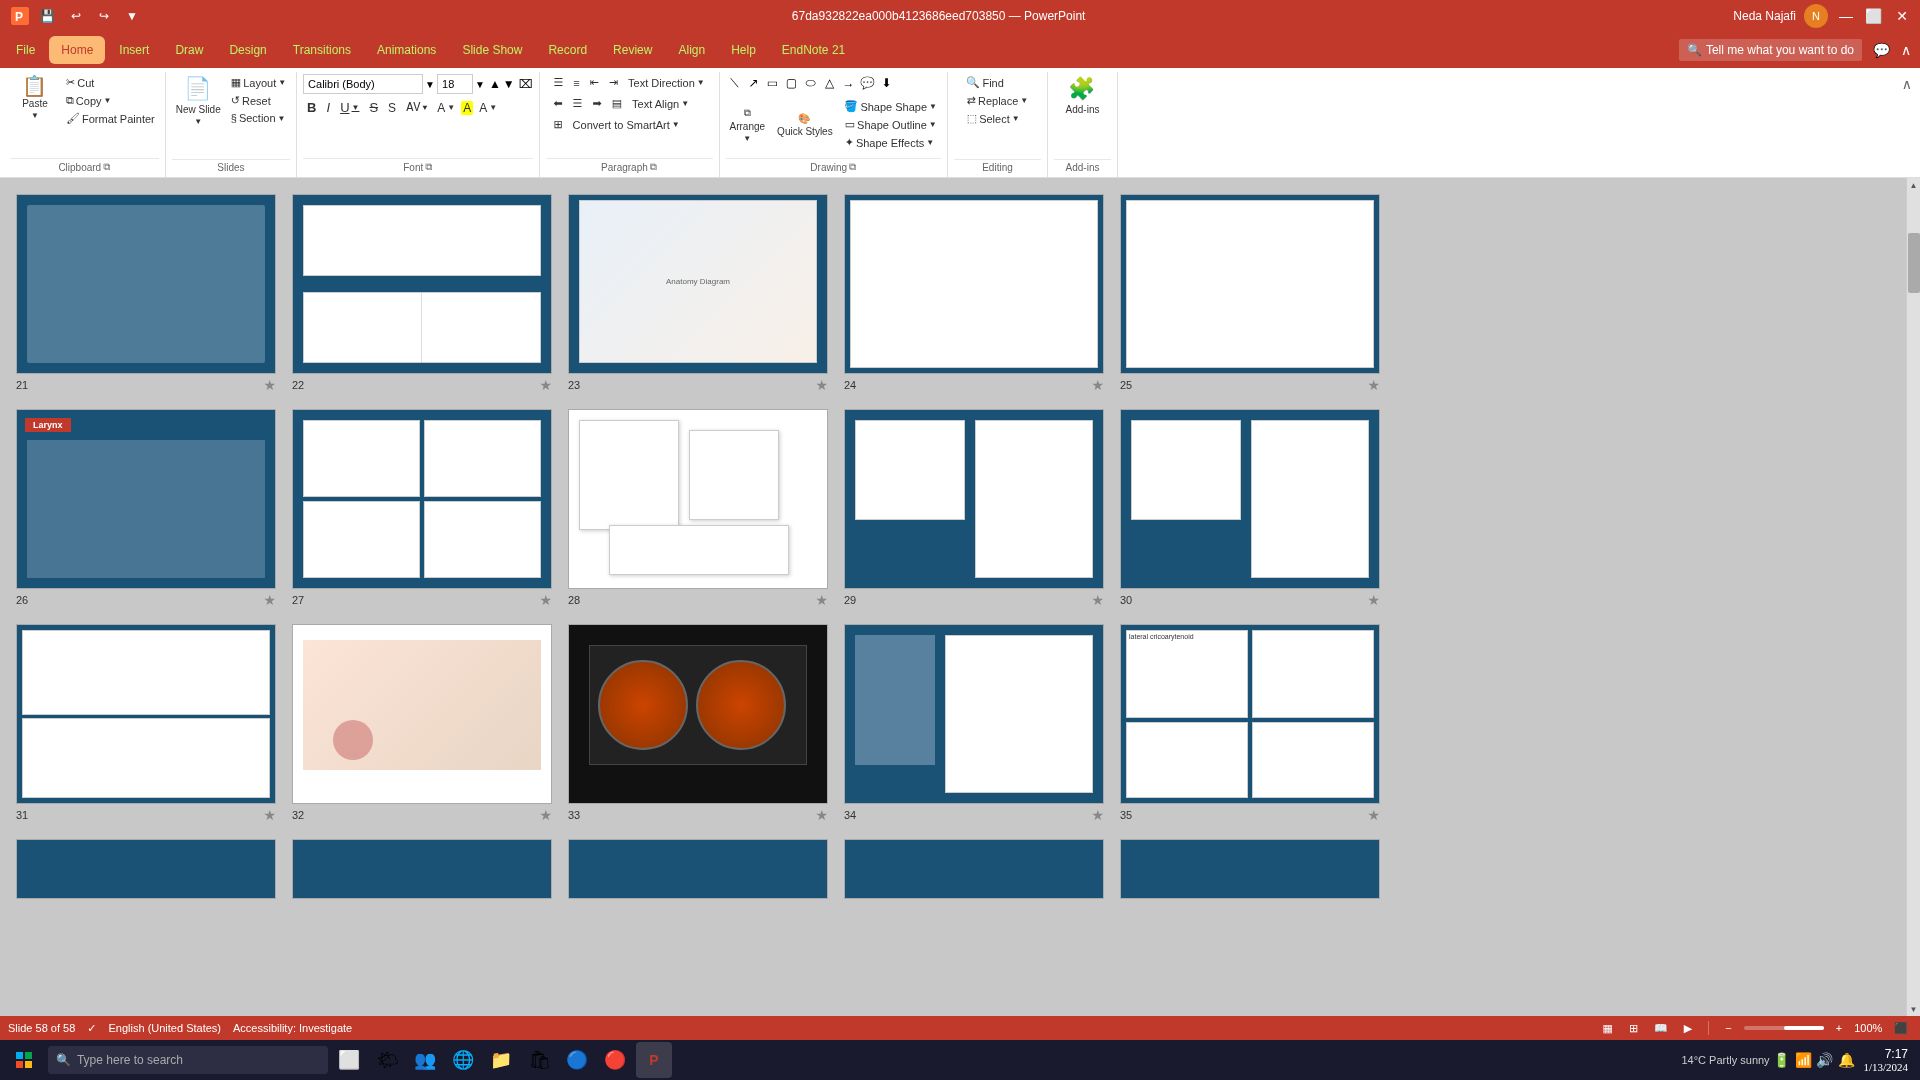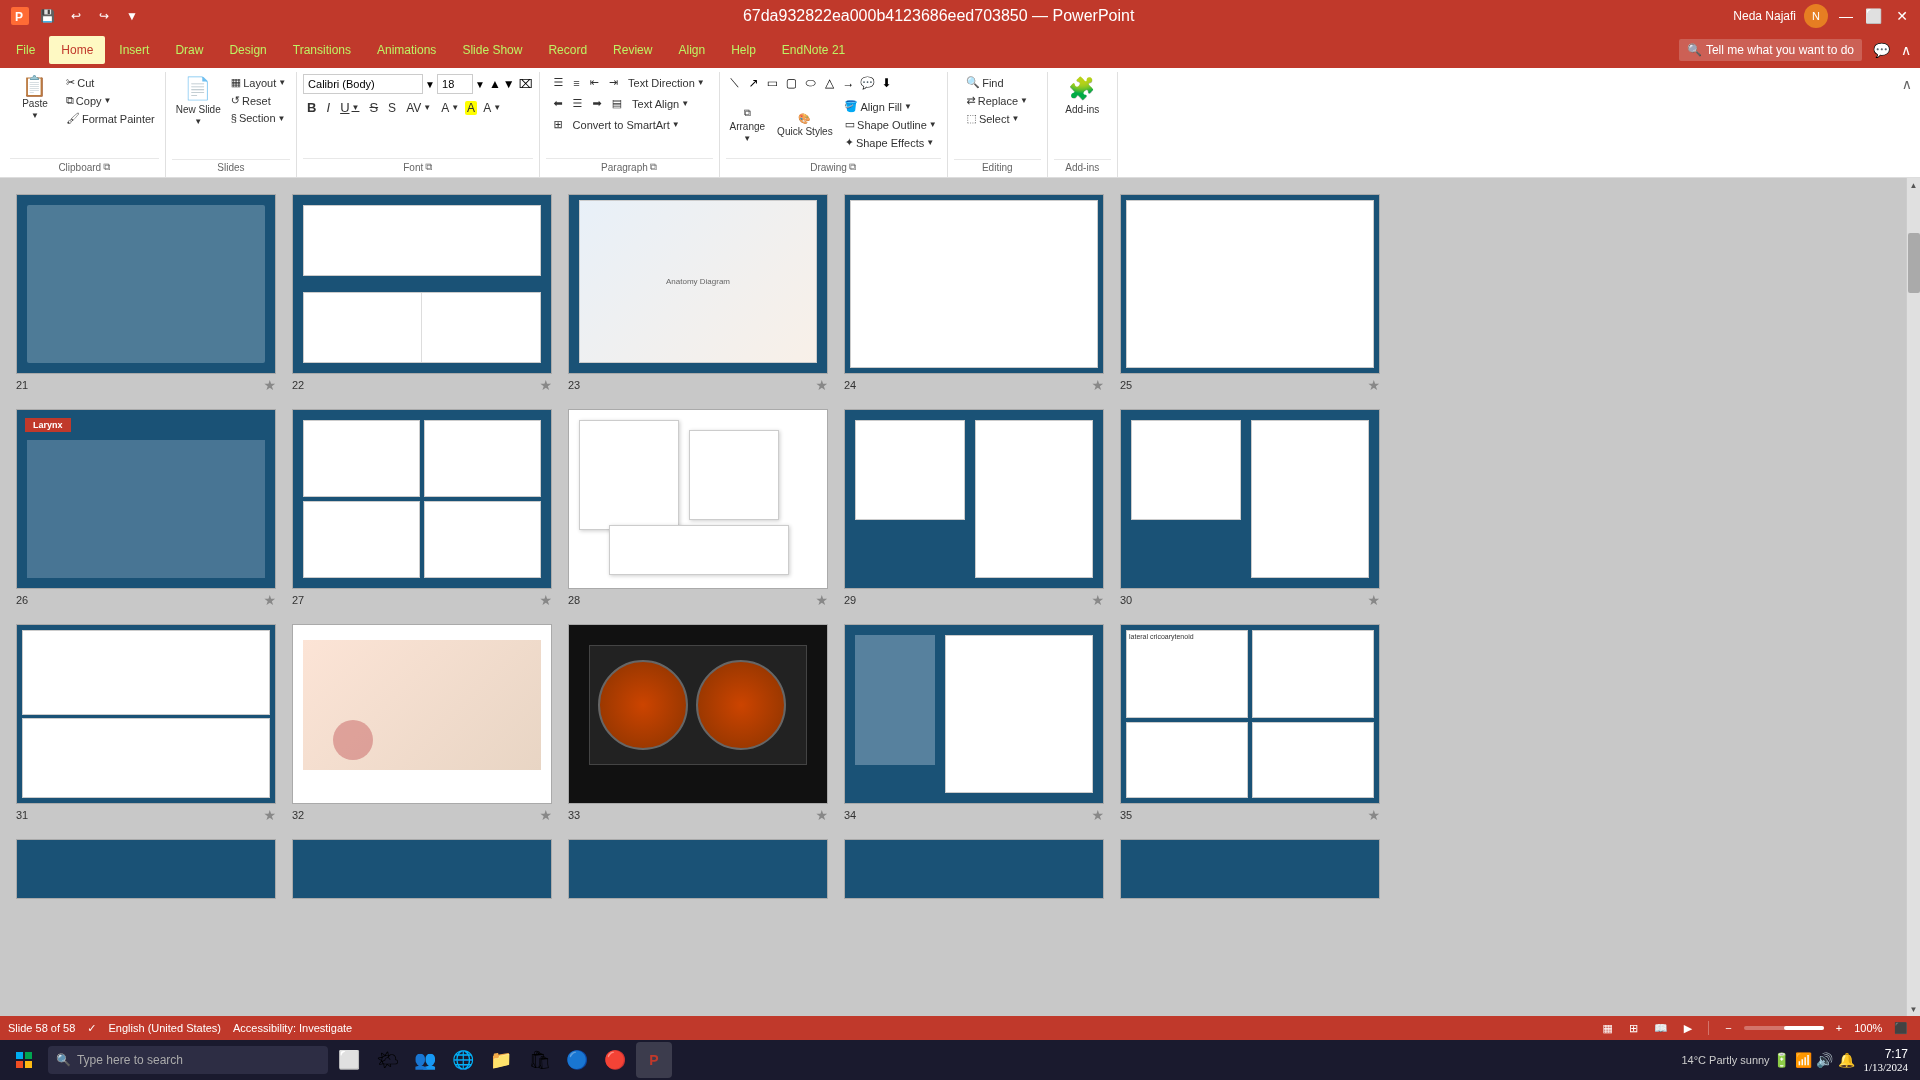--- a/index.html
+++ b/index.html
@@ -9,21 +9,21 @@
     #title-bar {
       background: #c0392b;
       height: 32px;
       display: flex;
       align-items: center;
       justify-content: space-between;
       padding: 0 8px;
       color: white;
     }
     #title-bar .left { display: flex; align-items: center; gap: 4px; }
-    #title-bar .center { flex: 1; text-align: center; font-size: 16px; }
+    #title-bar .center { flex: 1; text-align: center; font-size: 12px; }
     #title-bar .right { display: flex; align-items: center; gap: 8px; }
     .title-btn { width: 20px; height: 20px; display: flex; align-items: center; justify-content: center; cursor: pointer; font-size: 14px; color: white; }
     .quick-access-btn { width: 24px; height: 24px; display: flex; align-items: center; justify-content: center; border-radius: 2px; cursor: pointer; }
 
     
     #menu-bar {
       background: #c0392b;
       height: 36px;
       display: flex;
       align-items: center;
@@ -33,21 +33,21 @@
     .menu-item {
       padding: 6px 12px;
       color: #bef264;
       cursor: pointer;
       border-radius: 2px;
       font-size: 12px;
       height: 28px;
       display: flex;
       align-items: center;
     }
-    .menu-item.active { background: #fef9c3; color: #c0392b; }
+    .menu-item.active { background: #fdba74; color: #c0392b; border-radius: 6px; }
     .menu-search {
       margin-left: auto;
       display: flex;
       align-items: center;
       background: rgba(255,255,255,0.2);
       border-radius: 2px;
       padding: 4px 8px;
       color: white;
       gap: 4px;
       font-size: 12px;
@@ -431,21 +431,21 @@
         <span style="cursor:pointer;font-size:12px;margin-left:2px;">▲</span>
         <span style="cursor:pointer;font-size:12px;">▼</span>
         <span style="cursor:pointer;margin-left:2px;font-size:12px;">⌧</span>
       </div>
       <div class="font-row">
         <div class="ribbon-btn-small" style="font-weight:bold;font-size:13px;">B</div>
         <div class="ribbon-btn-small" style="font-style:italic;font-size:13px;">I</div>
         <div class="ribbon-btn-small" style="text-decoration:underline;font-size:13px;">U <span style="font-size:8px;">▼</span></div>
         <div class="ribbon-btn-small" style="text-decoration:line-through;font-size:13px;">S</div>
         <div class="ribbon-btn-small" style="font-size:12px;">S</div>
-        <div class="ribbon-btn-small" style="font-size:12px;">AV <span style="font-size:8px;">▼</span></div>
+        <div class="ribbon-btn-small" style="font-size:12px;font-family:Liberation Mono, monospace;">AV <span style="font-size:8px;">▼</span></div>
         <div class="ribbon-btn-small" style="font-size:12px;">A <span style="font-size:8px;">▼</span></div>
         <div class="ribbon-btn-small" style="font-size:12px;background:yellow;padding:0 2px;">A</div>
         <div class="ribbon-btn-small" style="font-size:12px;">A <span style="font-size:8px;">▼</span></div>
       </div>
     </div>
     <div class="ribbon-group-label">
       <span>Font</span>
       <span style="cursor:pointer;">⧉</span>
     </div>
   </div>
@@ -496,21 +496,21 @@
           <span>Arrange</span>
           <span style="font-size:8px;">▼</span>
         </div>
         <div class="ribbon-btn" style="min-width:40px;">
           <span>🎨</span>
           <span>Quick Styles</span>
         </div>
         <div class="ribbon-col">
           <div class="ribbon-btn-small">
             <span>🪣</span>
-            <span>Align Fill</span>
+            <span>Shape Shape</span>
             <span style="font-size:8px;">▼</span>
           </div>
           <div class="ribbon-btn-small">
             <span>▭</span>
             <span>Shape Outline</span>
             <span style="font-size:8px;">▼</span>
           </div>
           <div class="ribbon-btn-small">
             <span>✦</span>
             <span>Shape Effects</span>

